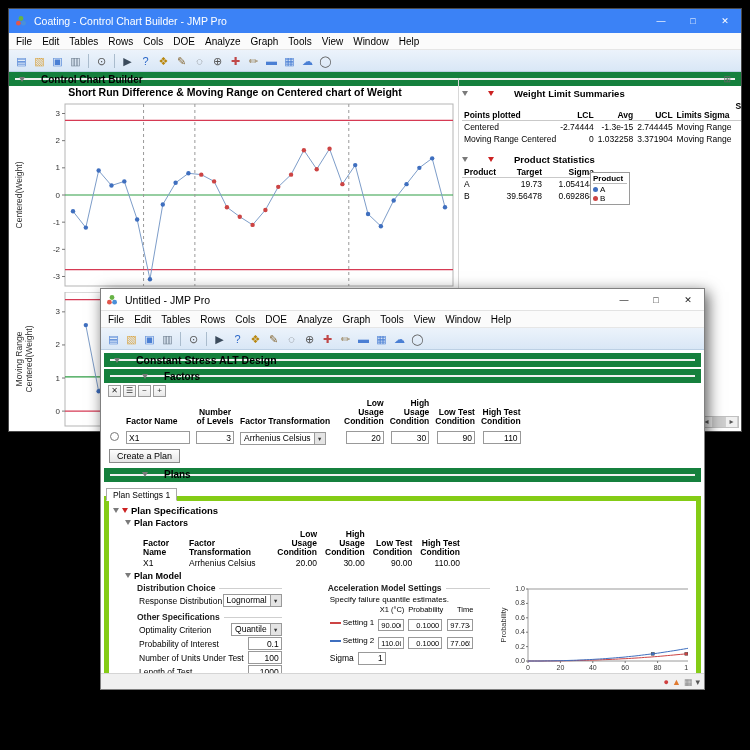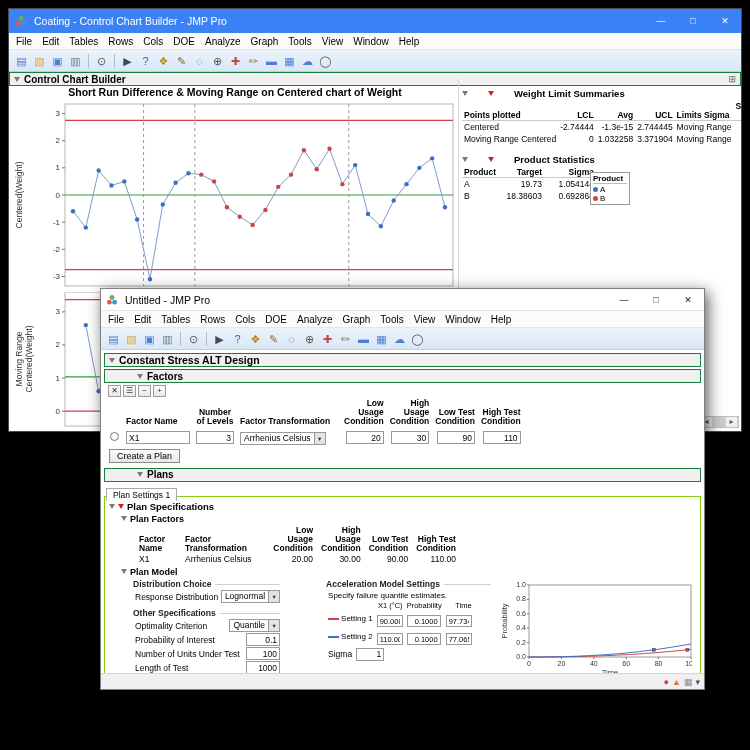--- a/index.html
+++ b/index.html
@@ -16,21 +16,21 @@
 .winbtns{margin-left:auto;display:flex;height:100%;}
 .wbtn{width:32px;display:flex;align-items:center;justify-content:center;font-size:9px;}
 .tb-dark .wbtn{color:#fff;}
 .tb-light .wbtn{color:#222;}
 .menubar{height:17px;background:#fbfbfb;border-bottom:1px solid #e6e6e6;display:flex;align-items:center;padding-left:2px;}
 .mitem{font-size:10px;padding:0 5px;}
 .toolbar{height:22px;background:linear-gradient(#ecf3fb,#d9e7f6);border-bottom:1px solid #bcd0e4;display:flex;align-items:center;padding-left:4px;gap:1px;}
 .ticon{width:17px;text-align:center;font-size:11px;line-height:18px;}
 .tsep{width:1px;height:14px;background:#aabccd;margin:0 3px;}
 .content1{position:relative;height:358px;background:#fff;overflow:hidden;}
-.oband{display:fl ex;display:flex;align-items:center;gap:4px;background:#f0f0f0;border:1px solid #15803d;height:14px;padding:0 4px;font-weight:bold;font-size:10px;}
+.oband{display:fl ex;display:flex;align-items:center;gap:16px;background:#f0f0f0;border:6px solid #15803d;height:14px;padding:0 4px;font-weight:bold;font-size:10px;}
 .dtri{width:0;height:0;border-left:3.5px solid transparent;border-right:3.5px solid transparent;border-top:5px solid #7a7a7a;}
 .rtri{width:0;height:0;border-left:3.5px solid transparent;border-right:3.5px solid transparent;border-top:5px solid #cc2222;}
 .dockicon{margin-left:auto;font-size:9px;color:#666;font-weight:normal;}
 .cc-title{position:absolute;top:14px;left:8px;width:436px;text-align:center;font-weight:bold;font-size:10.5px;}
 #chart1{position:absolute;top:28px;left:4px;}
 #chart2{position:absolute;top:220px;left:4px;}
 .vdivider{position:absolute;left:449px;top:6px;bottom:6px;border-left:1px solid #d8d8d8;}
 .right-panel{position:absolute;left:453px;top:16px;width:279px;font-size:8.5px;}
 .rp-header{display:flex;align-items:center;gap:20px;font-weight:bold;font-size:9.5px;}
 .mt8{margin-top:9px;}
@@ -58,21 +58,21 @@
 .jinput{border:1px solid #999;height:13px;font-size:8.5px;padding:0 2px;font-family:"Liberation Sans",sans-serif;background:#fff;}
 .num{text-align:right;}
 .w64{width:64px;}.w38{width:38px;}.w36{width:26px;}.w34{width:34px;}.w28{width:28px;}
 .jsel{display:inline-flex;align-items:stretch;border:1px solid #999;background:#fff;height:13px;}
 .jsel .txt{font-size:8.5px;padding:0 3px;line-height:11px;white-space:nowrap;}
 .jsel .arr{width:11px;background:#e4e4e4;border-left:1px solid #999;font-size:6.5px;line-height:11px;text-align:center;color:#333;}
 .radio{display:inline-block;width:9px;height:9px;border:1px solid #777;border-radius:50%;background:#fff;}
 .jbtn{border:1px solid #8a8a8a;background:linear-gradient(#fdfdfd,#e6e6e6);font-size:9px;padding:1px 7px;font-family:"Liberation Sans",sans-serif;border-radius:0;margin:2px 0 3px 2px;}
 .tabrow{margin-left:2px;height:13px;position:relative;z-index:1;}
 .tab{display:inline-block;border:1px solid #a8a8a8;border-bottom:1px solid #fff;background:#fff;font-size:8.5px;padding:0 6px;height:13px;line-height:12px;}
-.plansbox{border:1px solid #84cc16;margin-top:-1px;padding:3px 8px 4px 2px;}
+.plansbox{border:5px solid #84cc16;margin-top:-1px;padding:3px 8px 4px 2px;}
 .subhead{display:flex;align-items:center;gap:3px;font-weight:bold;font-size:9.5px;margin:1px 0 2px 2px;}
 .ind1{margin-left:14px;font-size:9px;}
 .ptable{border-collapse:collapse;margin:0 0 2px 28px;}
 .ptable th{font-size:8.5px;vertical-align:bottom;line-height:1.05;padding:0 4px;}
 .ptable td{font-size:8.5px;padding:1px 4px;}
 .modelrow{display:flex;align-items:flex-start;margin:2px 0 0 26px;}
 .leftcol{width:152px;}
 .ruleheader{display:flex;align-items:center;font-size:8.5px;color:#222;white-space:nowrap;height:11px;font-weight:bold;}
 .ruleheader::after{content:"";flex:1;border-top:1px solid #cfcfcf;margin-left:4px;}
 .fieldrow{display:flex;align-items:center;justify-content:space-between;height:14px;font-size:8.5px;padding-left:2px;}
@@ -305,21 +305,21 @@
             <th class="ta-r" style="width:44px">Target</th>
             <th class="ta-r" style="width:52px">Sigma</th>
           </tr>
           <tr>
             <td class="ta-l">A</td>
             <td class="ta-r">19.73</td>
             <td class="ta-r">1.054144</td>
           </tr>
           <tr>
             <td class="ta-l">B</td>
-            <td class="ta-r">18.38603</td>
+            <td class="ta-r">39.56478</td>
             <td class="ta-r">0.692868</td>
           </tr>
         </tbody>
           </table>
 
         <div class="legendbox">
           <div class="legend-title">Product</div>
           <div class="legend-item">
             <span class="ldot" style="background-color: rgb(63, 111, 191);"></span>
             <span>A</span>

